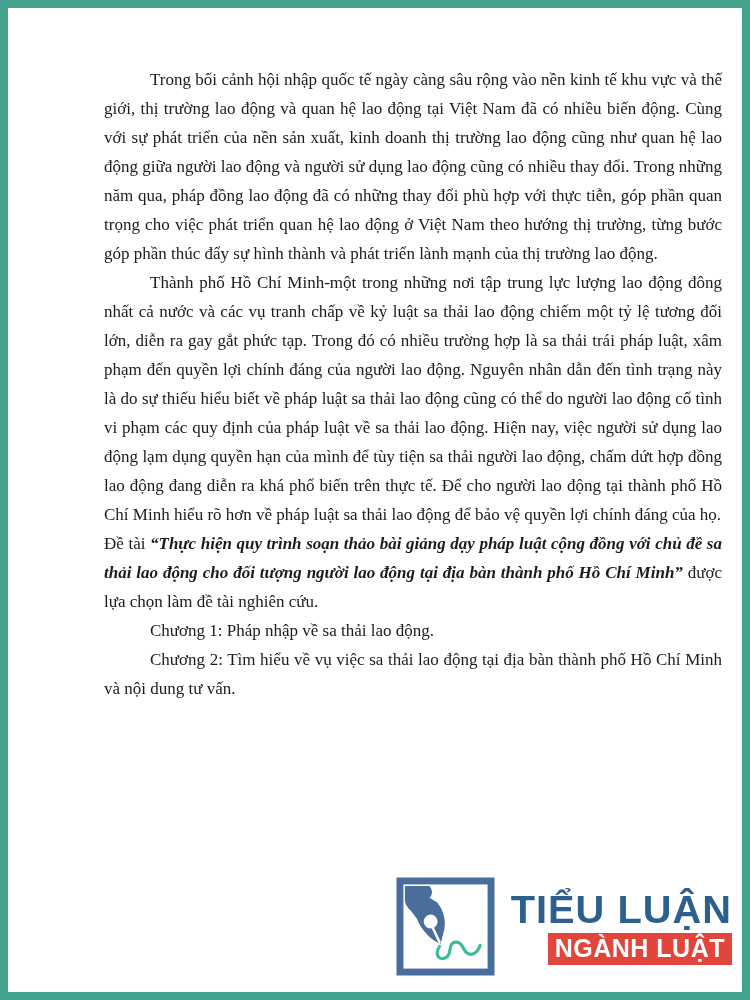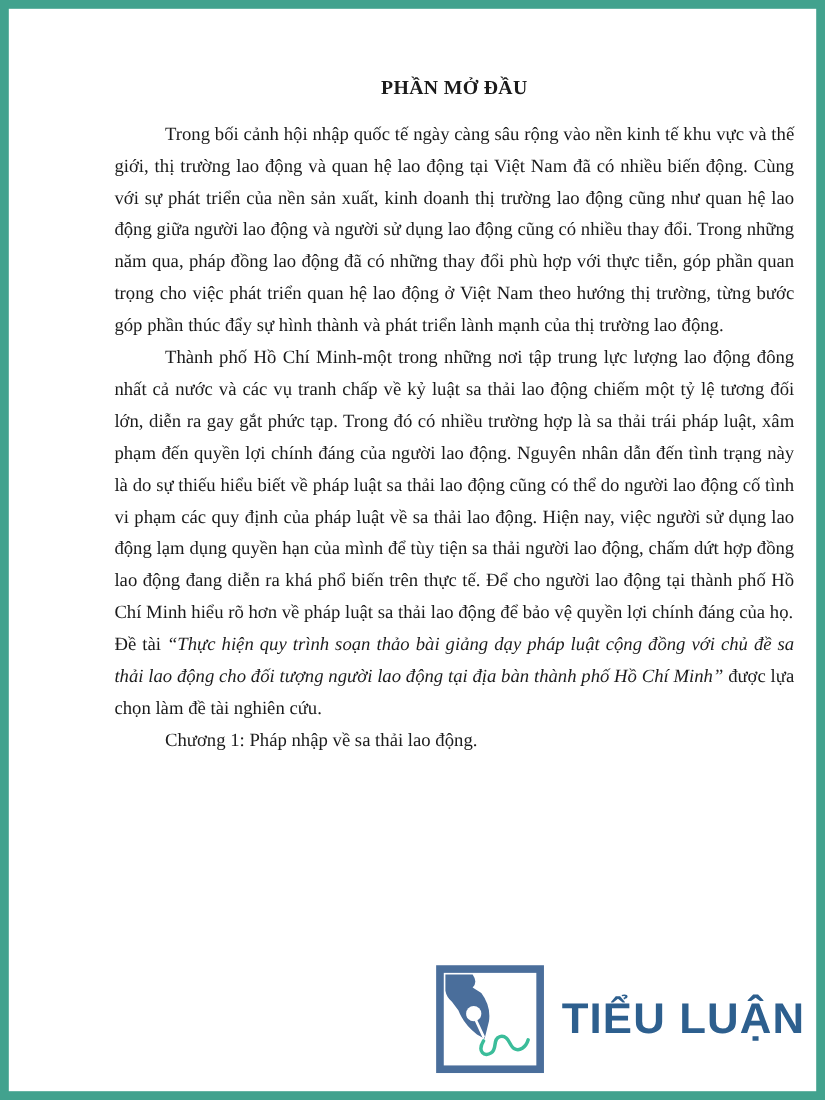--- a/index.html
+++ b/index.html
@@ -38,21 +38,21 @@
     text-align: center;
     font-weight: bold;
     font-size: 18px;
     line-height: 29px;
     margin-bottom: 13px;
     letter-spacing: .3px;
   }
   p.para { text-indent: 46px; }
   p.para.no-indent { text-indent: 0; }
   .quote-bi {
-    font-weight: normal;
+    font-weight: bold;
     font-style: italic;
   }
   
   .logo {
     position: absolute;
     right: 10px;
     bottom: 16px;
     display: flex;
     align-items: center;
     gap: 20px;
@@ -88,35 +88,36 @@
     margin-top: 2px;
     white-space: nowrap;
   }
 </style>
 </head>
 <body>
 
 <div class="page-frame">
 
   <div class="content">
-    <div class="doc-title">PHẦN MỞ ĐẦU</div>
     <p class="para">Trong bối cảnh hội nhập quốc tế ngày càng sâu rộng vào nền kinh tế khu vực và thế giới, thị trường lao động và quan hệ lao động tại Việt Nam đã có nhiều biến động. Cùng với sự phát triển của nền sản xuất, kinh doanh thị trường lao động cũng như quan hệ lao động giữa người lao động và người sử dụng lao động cũng có nhiều thay đổi. Trong những năm qua, pháp đồng lao động đã có những thay đổi phù hợp với thực tiễn, góp phần quan trọng cho việc phát triển quan hệ lao động ở Việt Nam theo hướng thị trường, từng bước góp phần thúc đẩy sự hình thành và phát triển lành mạnh của thị trường lao động.</p>
     <p class="para">Thành phố Hồ Chí Minh-một trong những nơi tập trung lực lượng lao động đông nhất cả nước và các vụ tranh chấp về kỷ luật sa thải lao động chiếm một tỷ lệ tương đối lớn, diễn ra gay gắt phức tạp. Trong đó có nhiều trường hợp là sa thải trái pháp luật, xâm phạm đến quyền lợi chính đáng của người lao động. Nguyên nhân dẫn đến tình trạng này là do sự thiếu hiểu biết về pháp luật sa thải lao động cũng có thể do người lao động cố tình vi phạm các quy định của pháp luật về sa thải lao động. Hiện nay, việc người sử dụng lao động lạm dụng quyền hạn của mình để tùy tiện sa thải người lao động, chấm dứt hợp đồng lao động đang diễn ra khá phổ biến trên thực tế. Để cho người lao động tại thành phố Hồ Chí Minh hiểu rõ hơn về pháp luật sa thải lao động để bảo vệ quyền lợi chính đáng của họ.</p>
     <p class="para no-indent"><span>Đề tài </span><span class="quote-bi">“Thực hiện quy trình soạn thảo bài giảng dạy pháp luật cộng đồng với chủ đề sa thải lao động cho đối tượng người lao động tại địa bàn thành phố Hồ Chí Minh”</span><span> được lựa chọn làm đề tài nghiên cứu.</span></p>
     <p class="para">Chương 1: Pháp nhập về sa thải lao động.</p>
+    <p class="para">Chương 2: Tìm hiểu về vụ việc sa thải lao động tại địa bàn thành phố Hồ Chí Minh và nội dung tư vấn.</p>
   </div>
 
   <div class="logo">
     <div class="logo-icon">
       <svg viewBox="0 0 100 100" xmlns="http://www.w3.org/2000/svg">
         <rect x="4" y="4" width="92" height="92" fill="#ffffff" stroke="currentColor" stroke-width="7"></rect>
         <path fill="currentColor" d="M9,9 L34,9 Q39,16 34,21 L42,26 Q51,38 49,52 L45,68 L38,64 Q26,55 21,42 L15,34 Q10,30 9,24 Z"></path>
         <circle cx="35" cy="45" r="7" fill="#ffffff"></circle>
         <path d="M37,51 L44,66" stroke="#ffffff" stroke-width="2.5" stroke-linecap="round" fill="none"></path>
         <path class="squiggle" d="M44,70 c-6,10 1,15 7,11 c6,-4 1,-13 8,-15 c8,-2 9,9 13,11 c5,3 11,-1 13,-8"></path>
       </svg>
     </div>
     <div class="logo-text">
       <div class="logo-line1">TIỂU LUẬN</div>
+      <div class="logo-line2">NGÀNH LUẬT</div>
     </div>
   </div>
 
 </div>
 
 </body></html>

